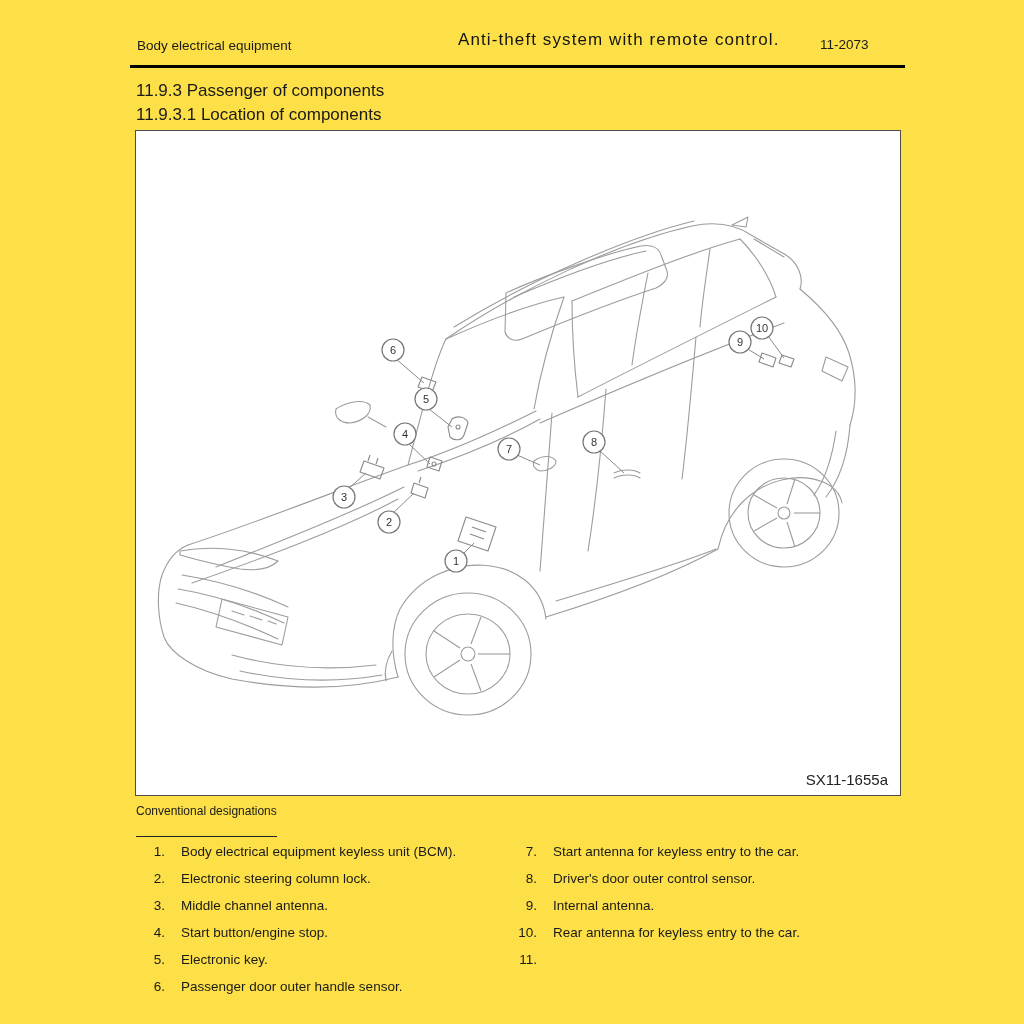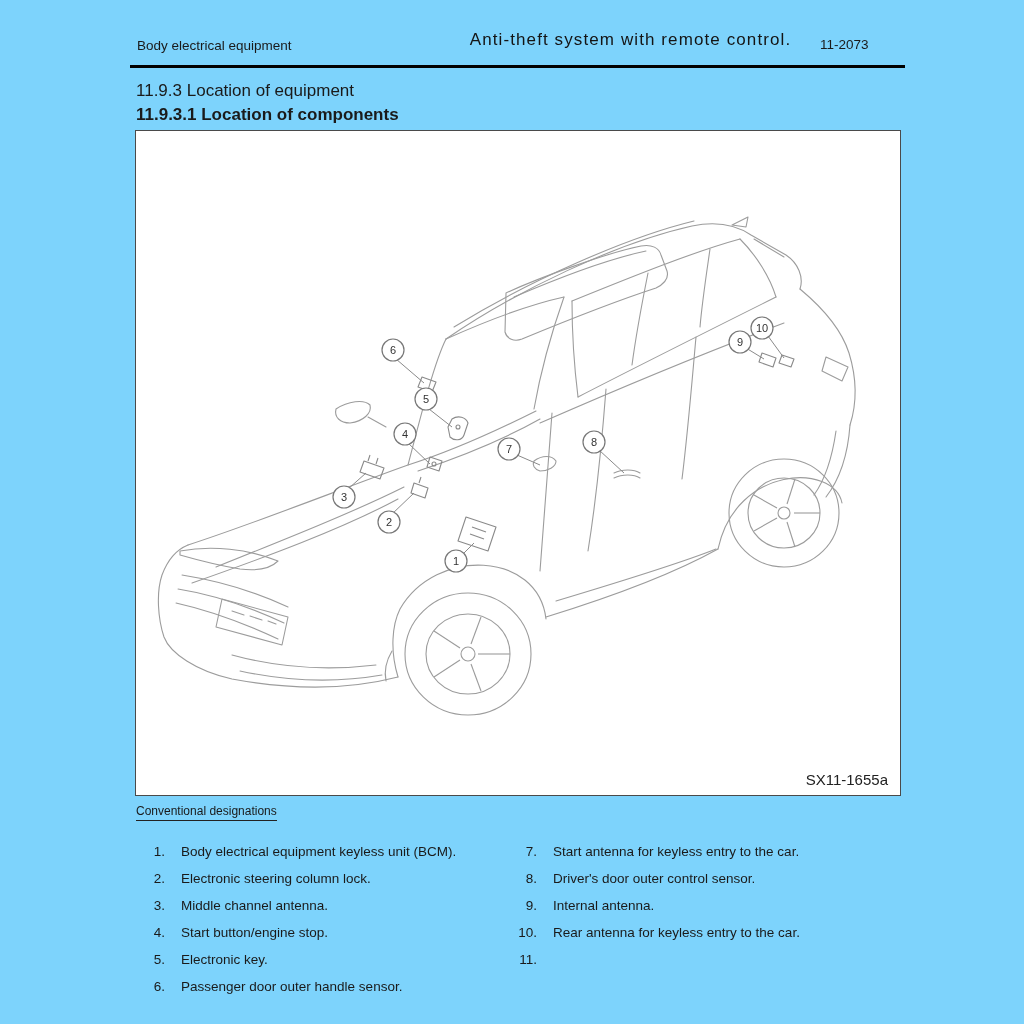--- a/index.html
+++ b/index.html
@@ -1,56 +1,56 @@
 <!DOCTYPE html>
 <html><head>
 <meta charset="utf-8">
 <style>
   html,body { margin:0; padding:0; background:#ffffff; }
   .page {
-    position:relative; width:1024px; height:1024px; background:#7dd3fc;
+    position:relative; width:1024px; height:1024px; background:#fde047;
     font-family:"Liberation Sans", sans-serif; color:#1a1a1a; overflow:hidden;
   }
   .header-left  { position:absolute; left:137px; top:38px;  font-size:13.5px; }
-  .header-center{ position:absolute; left:458px; top:30px; width:345px; text-align:center;
+  .header-center{ position:absolute; left:458px; top:30px; width:345px; text-align:left;
                   font-size:17px; letter-spacing:1.1px; line-height:20px; color:#141414; }
   .header-page  { position:absolute; left:820px; top:37px; font-size:13.5px; }
   .header-rule  { position:absolute; left:130px; top:65px; width:775px; height:3px; background:#000; }
 
   .h1 { position:absolute; left:136px; top:81px;  font-size:17px; font-weight:normal; margin:0; }
-  .h2 { position:absolute; left:136px; top:105px; font-size:17px; font-weight:bold; margin:0; }
+  .h2 { position:absolute; left:136px; top:105px; font-size:17px; font-weight:normal; margin:0; }
 
   .figure { position:absolute; left:135px; top:130px; width:764px; height:664px;
             border:1px solid #4a4a4a; background:#fff; }
   .figure svg { position:absolute; left:0; top:0; }
   .figure-label { position:absolute; right:12px; bottom:7px; font-size:15px; color:#222; }
 
   .caption { position:absolute; left:136px; top:804px; font-size:12px;
-             border-bottom:1px solid #222; padding-bottom:2px; }
+             border-bottom:1px solid #222; padding-bottom:18px; }
 
   .legend { position:absolute; left:135px; top:843px; width:778px;
             display:grid; grid-template-columns:372px 1fr; }
   .legend-col { display:flex; flex-direction:column; }
   .legend-item { display:grid; grid-template-columns:30px 1fr; column-gap:16px;
                  font-size:13.5px; line-height:17px; margin-bottom:10px; }
   .legend-item .num { text-align:right; }
 
   svg text { font-family:"Liberation Sans", sans-serif; }
 </style>
 </head>
 <body>
 
 <div class="page">
 
   <div class="header-left">Body electrical equipment</div>
   <div class="header-center">Anti-theft system with remote control.</div>
   <div class="header-page">11-2073</div>
   <div class="header-rule"></div>
 
-  <h1 class="h1">11.9.3 Location of equipment</h1>
+  <h1 class="h1">11.9.3 Passenger of components</h1>
   <h2 class="h2">11.9.3.1 Location of components</h2>
 
   <div class="figure">
     <svg width="764" height="664" viewBox="0 0 764 664">
 
       <g stroke="#9c9c9c" fill="none" stroke-width="1.1" stroke-linecap="round" stroke-linejoin="round">
 
         <path d="M52 414 C 120 392 210 356 272 334 C 284 288 298 232 310 208"></path>
 
         <path d="M310 208 C 380 160 480 112 556 95 C 580 90 600 94 615 104 L 650 124 C 662 132 668 146 664 158"></path>

